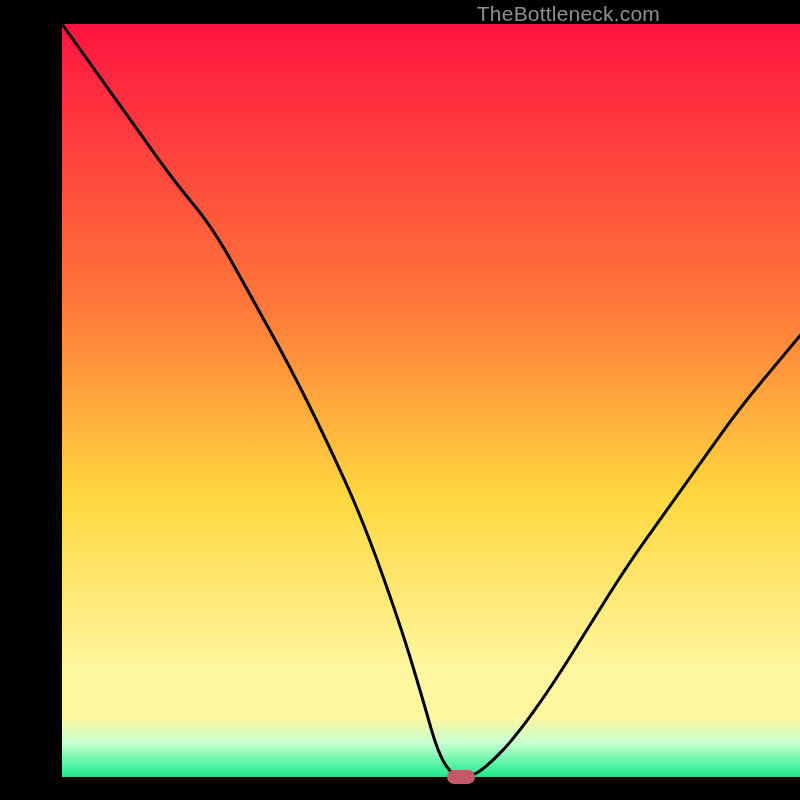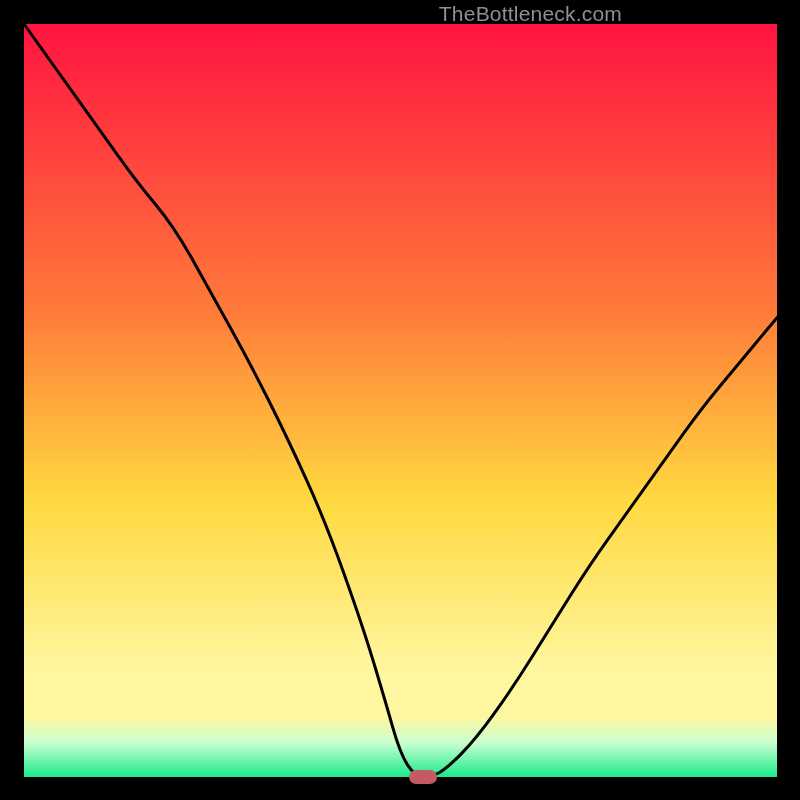--- a/index.html
+++ b/index.html
@@ -8,20 +8,21 @@
     width: 800px;
     height: 800px;
     background: #000000;
     overflow: hidden;
     font-family: Arial, Helvetica, sans-serif;
   }
   #stage {
     position: relative;
     width: 636px;
     height: 800px;
+    margin-left: 38px;
   }
   #watermark {
     position: absolute;
     top: 2px;
     right: 14px;
     font-size: 21px;
     font-weight: 500;
     color: #8f8f8f;
     letter-spacing: 0.2px;
     z-index: 5;

